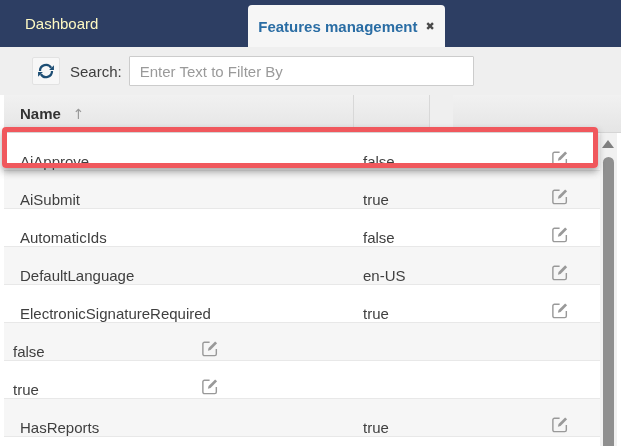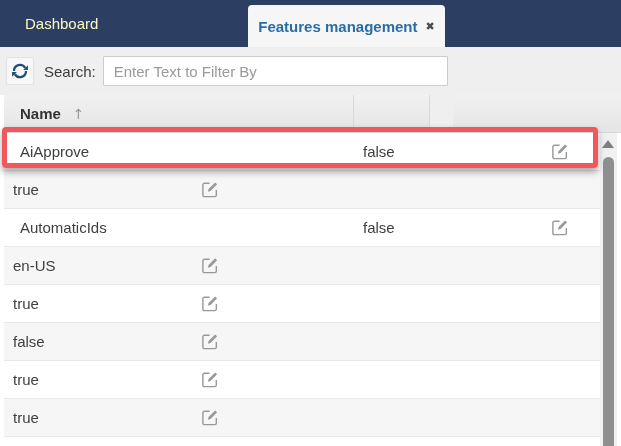--- a/index.html
+++ b/index.html
@@ -30,21 +30,21 @@
   }
   .tab-close {
     color: #4a4a4a; font-size: 11px; font-weight: 700; line-height: 1;
     cursor: pointer; font-family: "DejaVu Sans", sans-serif;
   }
 
   
   .toolbar {
     position: absolute; left: 0; top: 47px; width: 621px; height: 48px;
     background: #efefef;
-    display: flex; align-items: center; padding-left: 6px;
+    display: flex; align-items: center; padding-left: 32px;
   }
   .refresh-btn {
     width: 28px; height: 28px; background: #f7f7f7;
     border: 1px solid #e2e2e2; border-radius: 2px;
     display: flex; align-items: center; justify-content: center; cursor: pointer;
   }
   .search-label { margin-left: 10px; font-size: 15px; color: #3d3d3d; }
   .search-input {
     margin-left: 7px; width: 345px; height: 30px;
     border: 1px solid #cccccc; border-radius: 1px; background: #ffffff;
@@ -63,21 +63,21 @@
   }
   .hcell { display: flex; align-items: center; border-right: 1px solid #d8d8d8; cursor: pointer; }
   .hcell.name  { width: 350px; padding-left: 16px; gap: 12px; }
   .hcell.value { width: 168px; padding-left: 9px; }
   .hcell.action{ width: 76px; }
   .hcell.spacer{ width: 23px; border-right: none; background: #efefef; cursor: default; }
   .sort-arrow { color: #9a9a9a; font-size: 14px; font-weight: 400; font-family: "DejaVu Sans", sans-serif; }
 
   .grid-body { position: absolute; left: 4px; top: 38px; width: 596px; }
   .grid-row {
-    display: flex; align-items: center; height: 38px;
+    display: flex; align-items: flex-end; height: 38px;
     border-bottom: 1px solid #e8e8e8; background: #ffffff;
     font-size: 15px; color: #3f3f3f; cursor: pointer;
   }
   .grid-row.alt { background: #f6f6f6; }
   .cell-name  { width: 350px; padding-left: 16px; }
   .cell-value { width: 168px; padding-left: 9px; }
   .cell-action{ width: 76px; display: flex; justify-content: center; }
   .edit-btn { background: none; border: none; cursor: pointer; display: flex; padding: 2px; }
 
   
@@ -153,20 +153,21 @@
         <span style="display:flex">
           <svg width="20" height="19" viewBox="0 0 24 24" fill="none">
             <path d="M20 12.5V19a2 2 0 0 1-2 2H5a2 2 0 0 1-2-2V6a2 2 0 0 1 2-2h6.5" stroke="#999999" stroke-width="1.8"></path>
             <path d="M9.3 14.7l.9-3.4 8.3-8.3 2.5 2.5-8.3 8.3z" fill="#999999"></path>
           </svg>
         </span>
       </button>
     </div>
   </div>
         <div class="grid-row alt">
+    <div class="cell-name">AiSubmit</div>
     <div class="cell-value">true</div>
     <div class="cell-action">
       <button class="edit-btn">
         <span style="display:flex">
           <svg width="20" height="19" viewBox="0 0 24 24" fill="none">
             <path d="M20 12.5V19a2 2 0 0 1-2 2H5a2 2 0 0 1-2-2V6a2 2 0 0 1 2-2h6.5" stroke="#999999" stroke-width="1.8"></path>
             <path d="M9.3 14.7l.9-3.4 8.3-8.3 2.5 2.5-8.3 8.3z" fill="#999999"></path>
           </svg>
         </span>
       </button>
@@ -180,33 +181,35 @@
         <span style="display:flex">
           <svg width="20" height="19" viewBox="0 0 24 24" fill="none">
             <path d="M20 12.5V19a2 2 0 0 1-2 2H5a2 2 0 0 1-2-2V6a2 2 0 0 1 2-2h6.5" stroke="#999999" stroke-width="1.8"></path>
             <path d="M9.3 14.7l.9-3.4 8.3-8.3 2.5 2.5-8.3 8.3z" fill="#999999"></path>
           </svg>
         </span>
       </button>
     </div>
   </div>
         <div class="grid-row alt">
+    <div class="cell-name">DefaultLanguage</div>
     <div class="cell-value">en-US</div>
     <div class="cell-action">
       <button class="edit-btn">
         <span style="display:flex">
           <svg width="20" height="19" viewBox="0 0 24 24" fill="none">
             <path d="M20 12.5V19a2 2 0 0 1-2 2H5a2 2 0 0 1-2-2V6a2 2 0 0 1 2-2h6.5" stroke="#999999" stroke-width="1.8"></path>
             <path d="M9.3 14.7l.9-3.4 8.3-8.3 2.5 2.5-8.3 8.3z" fill="#999999"></path>
           </svg>
         </span>
       </button>
     </div>
   </div>
         <div class="grid-row">
+    <div class="cell-name">ElectronicSignatureRequired</div>
     <div class="cell-value">true</div>
     <div class="cell-action">
       <button class="edit-btn">
         <span style="display:flex">
           <svg width="20" height="19" viewBox="0 0 24 24" fill="none">
             <path d="M20 12.5V19a2 2 0 0 1-2 2H5a2 2 0 0 1-2-2V6a2 2 0 0 1 2-2h6.5" stroke="#999999" stroke-width="1.8"></path>
             <path d="M9.3 14.7l.9-3.4 8.3-8.3 2.5 2.5-8.3 8.3z" fill="#999999"></path>
           </svg>
         </span>
       </button>
@@ -232,20 +235,21 @@
         <span style="display:flex">
           <svg width="20" height="19" viewBox="0 0 24 24" fill="none">
             <path d="M20 12.5V19a2 2 0 0 1-2 2H5a2 2 0 0 1-2-2V6a2 2 0 0 1 2-2h6.5" stroke="#999999" stroke-width="1.8"></path>
             <path d="M9.3 14.7l.9-3.4 8.3-8.3 2.5 2.5-8.3 8.3z" fill="#999999"></path>
           </svg>
         </span>
       </button>
     </div>
   </div>
         <div class="grid-row alt">
+    <div class="cell-name">HasReports</div>
     <div class="cell-value">true</div>
     <div class="cell-action">
       <button class="edit-btn">
         <span style="display:flex">
           <svg width="20" height="19" viewBox="0 0 24 24" fill="none">
             <path d="M20 12.5V19a2 2 0 0 1-2 2H5a2 2 0 0 1-2-2V6a2 2 0 0 1 2-2h6.5" stroke="#999999" stroke-width="1.8"></path>
             <path d="M9.3 14.7l.9-3.4 8.3-8.3 2.5 2.5-8.3 8.3z" fill="#999999"></path>
           </svg>
         </span>
       </button>

